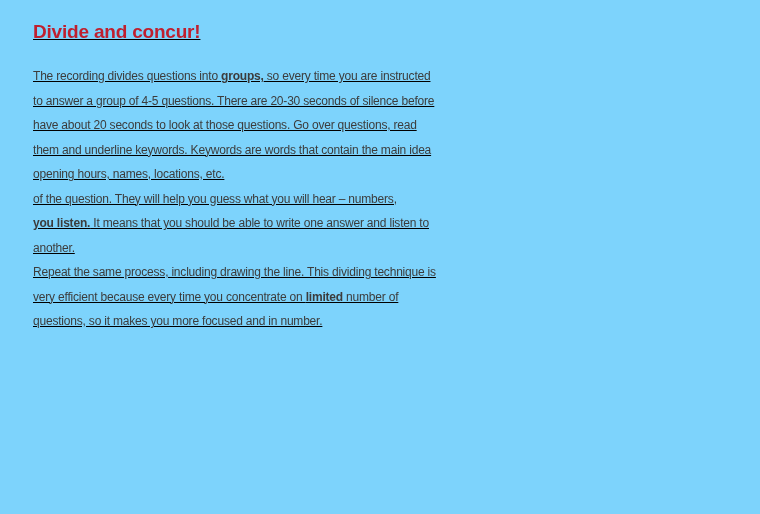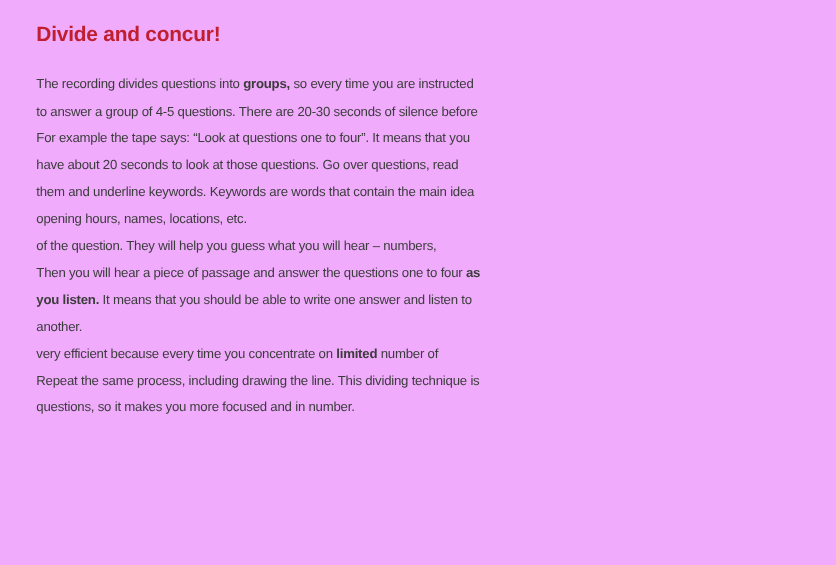--- a/index.html
+++ b/index.html
@@ -4,25 +4,26 @@
 <style>
   html, body {
     margin: 0;
     padding: 0;
     background: #fdfdfd;
   }
   .page {
     position: relative;
     width: 760px;
     height: 514px;
-    background: #f0abfc;
+    background: #7dd3fc;
     box-sizing: border-box;
     padding: 21px 30px 0 33px;
     overflow: hidden;
     font-family: "Liberation Sans", "DejaVu Sans", sans-serif;
+    text-decoration: underline;
   }
   .heading {
     margin: 0 0 21px 0;
     font-size: 19px;
     line-height: 22px;
     font-weight: bold;
     letter-spacing: -0.2px;
     color: var(--heading-color, #bf1f2e);
   }
   .body-text {
@@ -40,25 +41,23 @@
   }
 </style>
 </head>
 <body style="background: rgb(253, 253, 253);">
 
 <div class="page">
   <h1 class="heading">Divide and concur!</h1>
   <div class="body-text">
       <div class="line"><span>The recording divides questions into </span><span class="bold">groups,</span><span> so every time you are instructed</span></div>
       <div class="line"><span>to answer a group of 4-5 questions. There are 20-30 seconds of silence before</span></div>
-      <div class="line"><span>For example the tape says: “Look at questions one to four”. It means that you</span></div>
       <div class="line"><span>have about 20 seconds to look at those questions. Go over questions, read</span></div>
       <div class="line"><span>them and underline keywords. Keywords are words that contain the main idea</span></div>
       <div class="line"><span>opening hours, names, locations, etc.</span></div>
       <div class="line"><span>of the question. They will help you guess what you will hear – numbers,</span></div>
-      <div class="line"><span>Then you will hear a piece of passage and answer the questions one to four </span><span class="bold">as</span></div>
       <div class="line"><span class="bold">you listen.</span><span> It means that you should be able to write one answer and listen to</span></div>
       <div class="line"><span>another.</span></div>
+      <div class="line"><span>Repeat the same process, including drawing the line. This dividing technique is</span></div>
       <div class="line"><span>very efficient because every time you concentrate on </span><span class="bold">limited</span><span> number of</span></div>
-      <div class="line"><span>Repeat the same process, including drawing the line. This dividing technique is</span></div>
       <div class="line"><span>questions, so it makes you more focused and in number.</span></div>
     </div>
 </div>
 
 </body></html>

